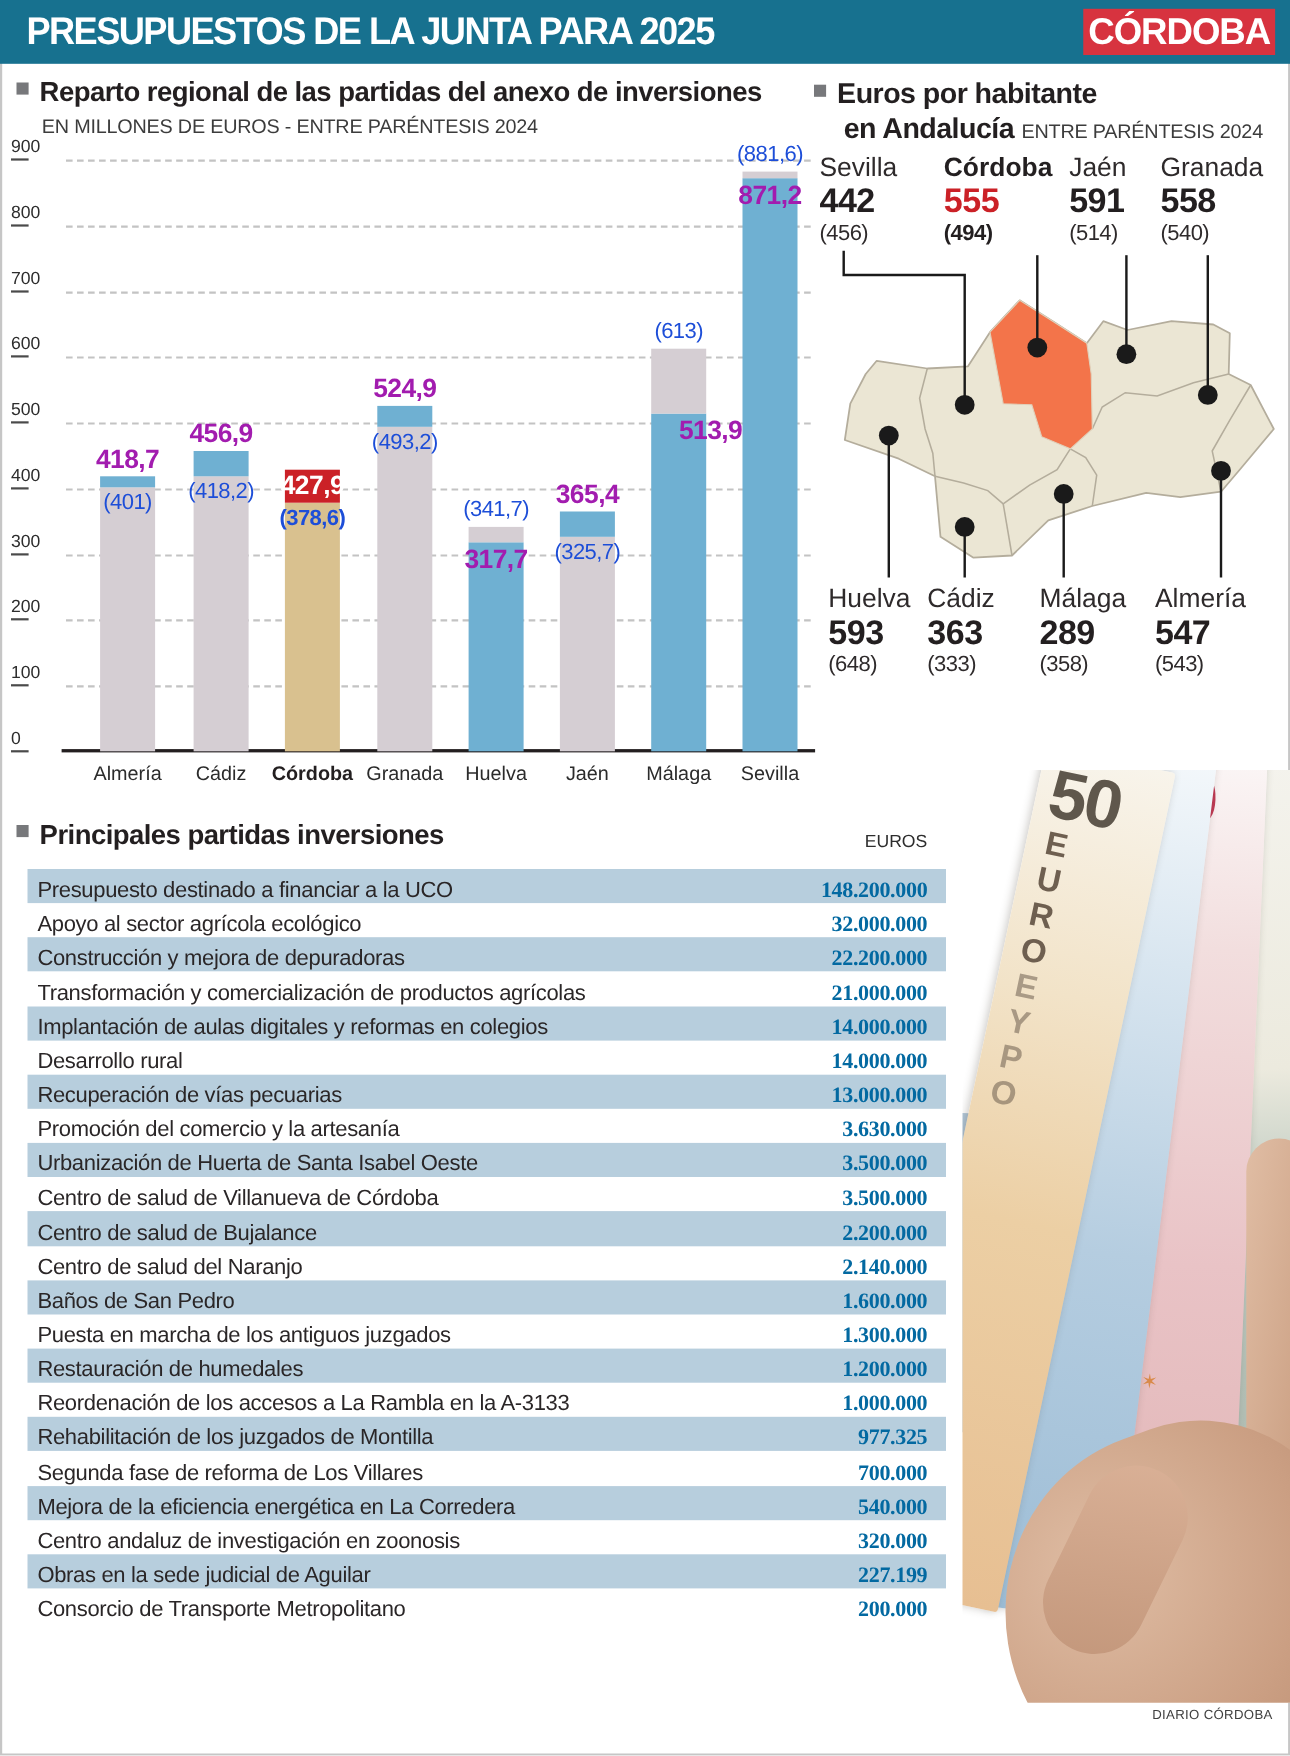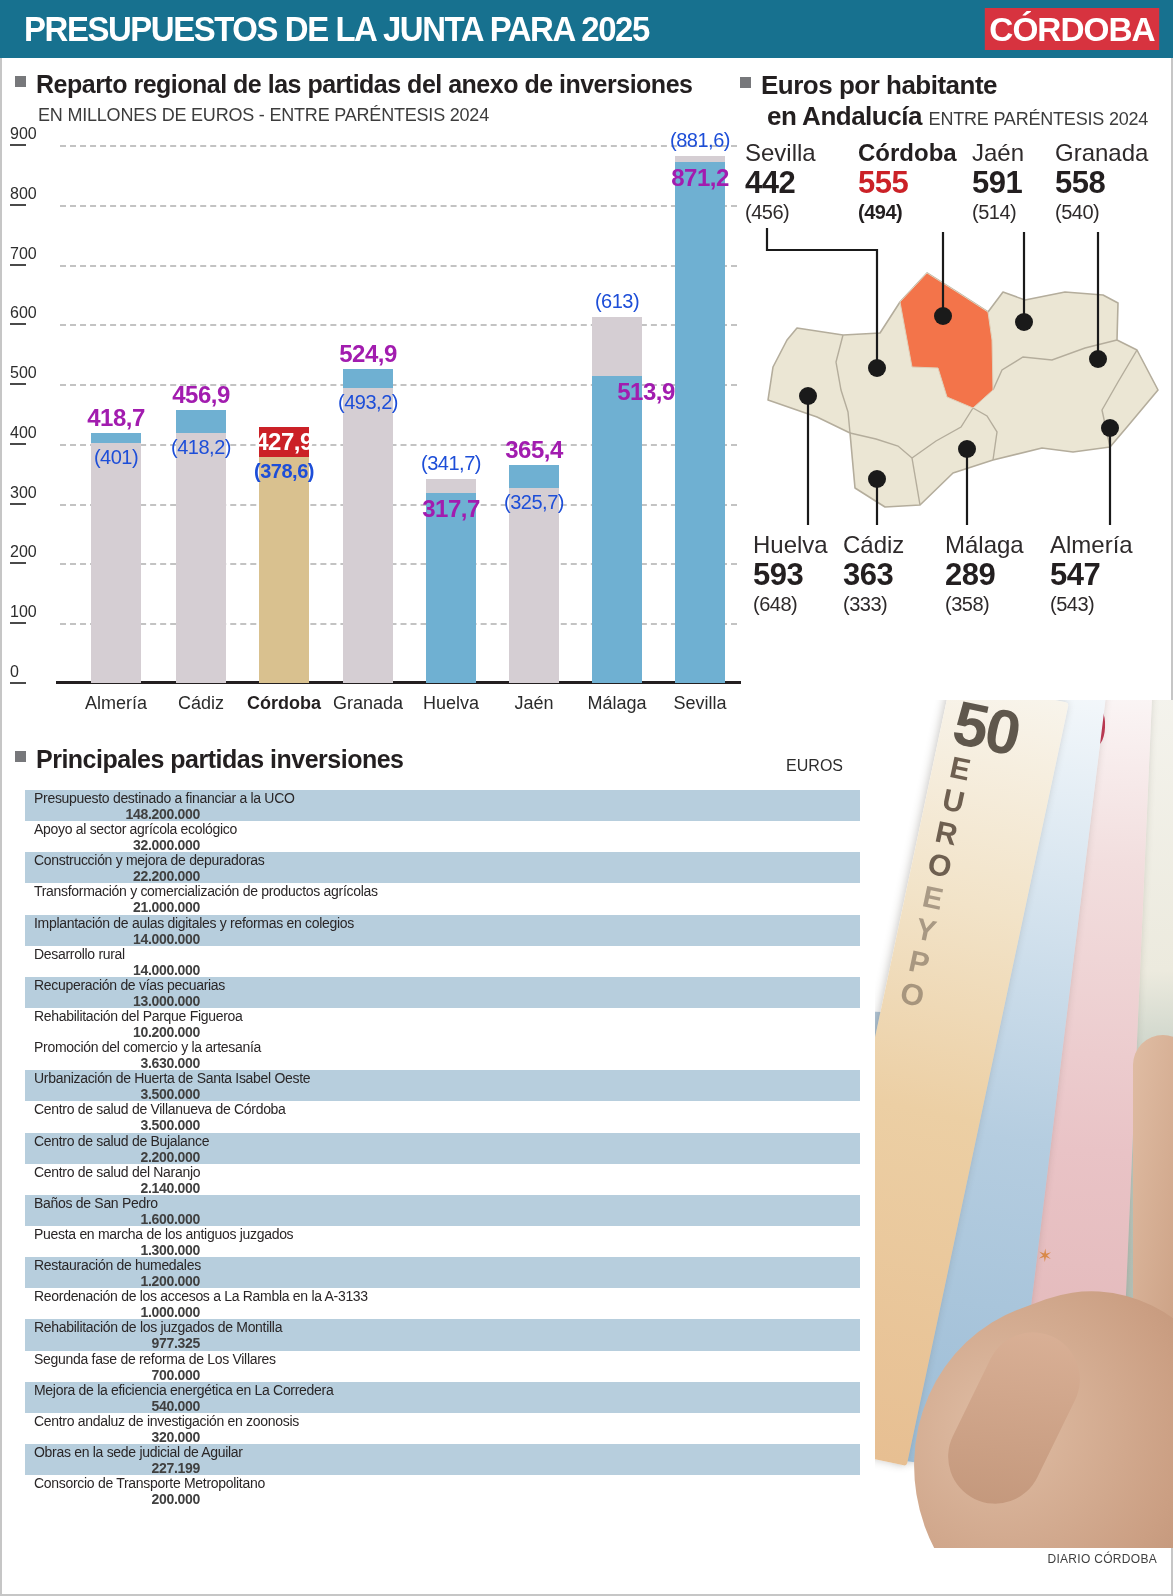--- a/index.html
+++ b/index.html
@@ -43,24 +43,24 @@
   .mlab .nm{font-size:24px;color:#2e2a2b;line-height:26px;}
   .mlab .vl{font-size:31px;font-weight:bold;line-height:34px;letter-spacing:-.5px;}
   .mlab .pv{font-size:20px;color:#2e2a2b;line-height:24px;letter-spacing:-.5px;}
   .mlab.hl .nm{font-weight:bold;color:#231f20;}
   .mlab.hl .vl{color:var(--accent-red,#cb2127);}
   .mlab.hl .pv{font-weight:bold;color:#231f20;}
   
   #table-panel{position:absolute;left:15px;top:745px;width:845px;}
   #table-panel .unit{position:absolute;right:17px;top:12px;font-size:16px;color:#2d2d2d;}
   #rows{position:absolute;left:10px;top:45px;width:835px;}
-  .trow{display:flex;align-items:flex-start;height:31.15px;font-size:14px;letter-spacing:-.3px;flex-direction:column;}
+  .trow{display:flex;align-items:flex-end;height:31.15px;font-size:20px;letter-spacing:-.3px;}
   .trow.blue{background:var(--row-blue,#b7cedd);}
   .trow .lbl{flex:1;padding-left:9px;color:#2a2627;}
-  .trow .val{width:175px;text-align:right;padding-right:2px;font-weight:bold;color:#404040;}
+  .trow .val{width:175px;text-align:right;padding-right:17px;font-weight:bold;color:#0369a1;font-family:Liberation Serif, serif;}
   
   #photo-panel{position:absolute;left:875px;top:700px;width:298px;height:848px;background:#fff;overflow:hidden;}
   .bill{position:absolute;border-radius:3px;box-shadow:-2px 0 8px rgba(60,50,40,.25);}
   .bill .denom{font-weight:bold;padding:14px 0 0 12px;line-height:.9;letter-spacing:-2px;}
   .bill .vword{writing-mode:vertical-rl;text-orientation:upright;font-weight:bold;margin-left:12px;line-height:1;}
   .bill .vword.alt{opacity:.55;}
   .b50{left:-6px;top:-18px;width:120px;height:780px;transform:rotate(12deg);z-index:4;
        background:linear-gradient(180deg,#f8f4eb,#f2e3c8 28%,#eccfa4 55%,#e7bf92);}
   .b50 .denom{font-size:62px;color:#5f574c;}
   .b50 .vword{font-size:30px;color:#6e5f50;}
@@ -310,24 +310,20 @@
         </div>
         <div class="trow">
           <div class="lbl">Desarrollo rural</div>
           <div class="val">14.000.000</div>
         </div>
         <div class="trow blue">
           <div class="lbl">Recuperación de vías pecuarias</div>
           <div class="val">13.000.000</div>
         </div>
         <div class="trow">
-          <div class="lbl">Rehabilitación del Parque Figueroa</div>
-          <div class="val">10.200.000</div>
-        </div>
-        <div class="trow">
           <div class="lbl">Promoción del comercio y la artesanía</div>
           <div class="val">3.630.000</div>
         </div>
         <div class="trow blue">
           <div class="lbl">Urbanización de Huerta de Santa Isabel Oeste</div>
           <div class="val">3.500.000</div>
         </div>
         <div class="trow">
           <div class="lbl">Centro de salud de Villanueva de Córdoba</div>
           <div class="val">3.500.000</div>

